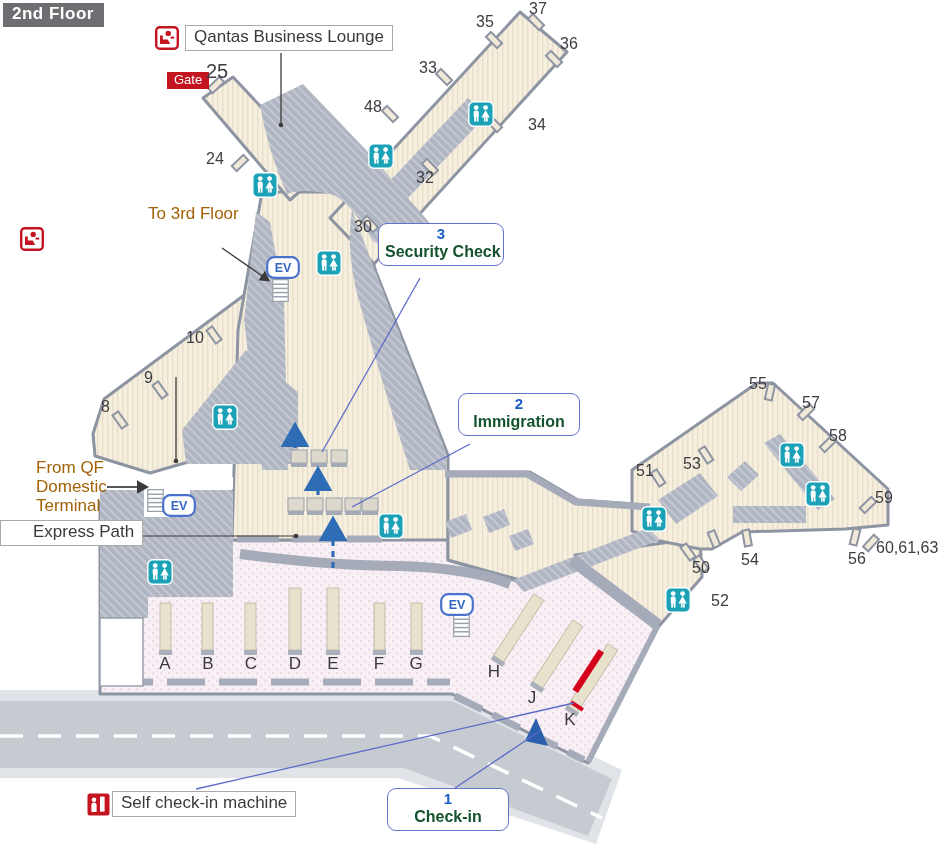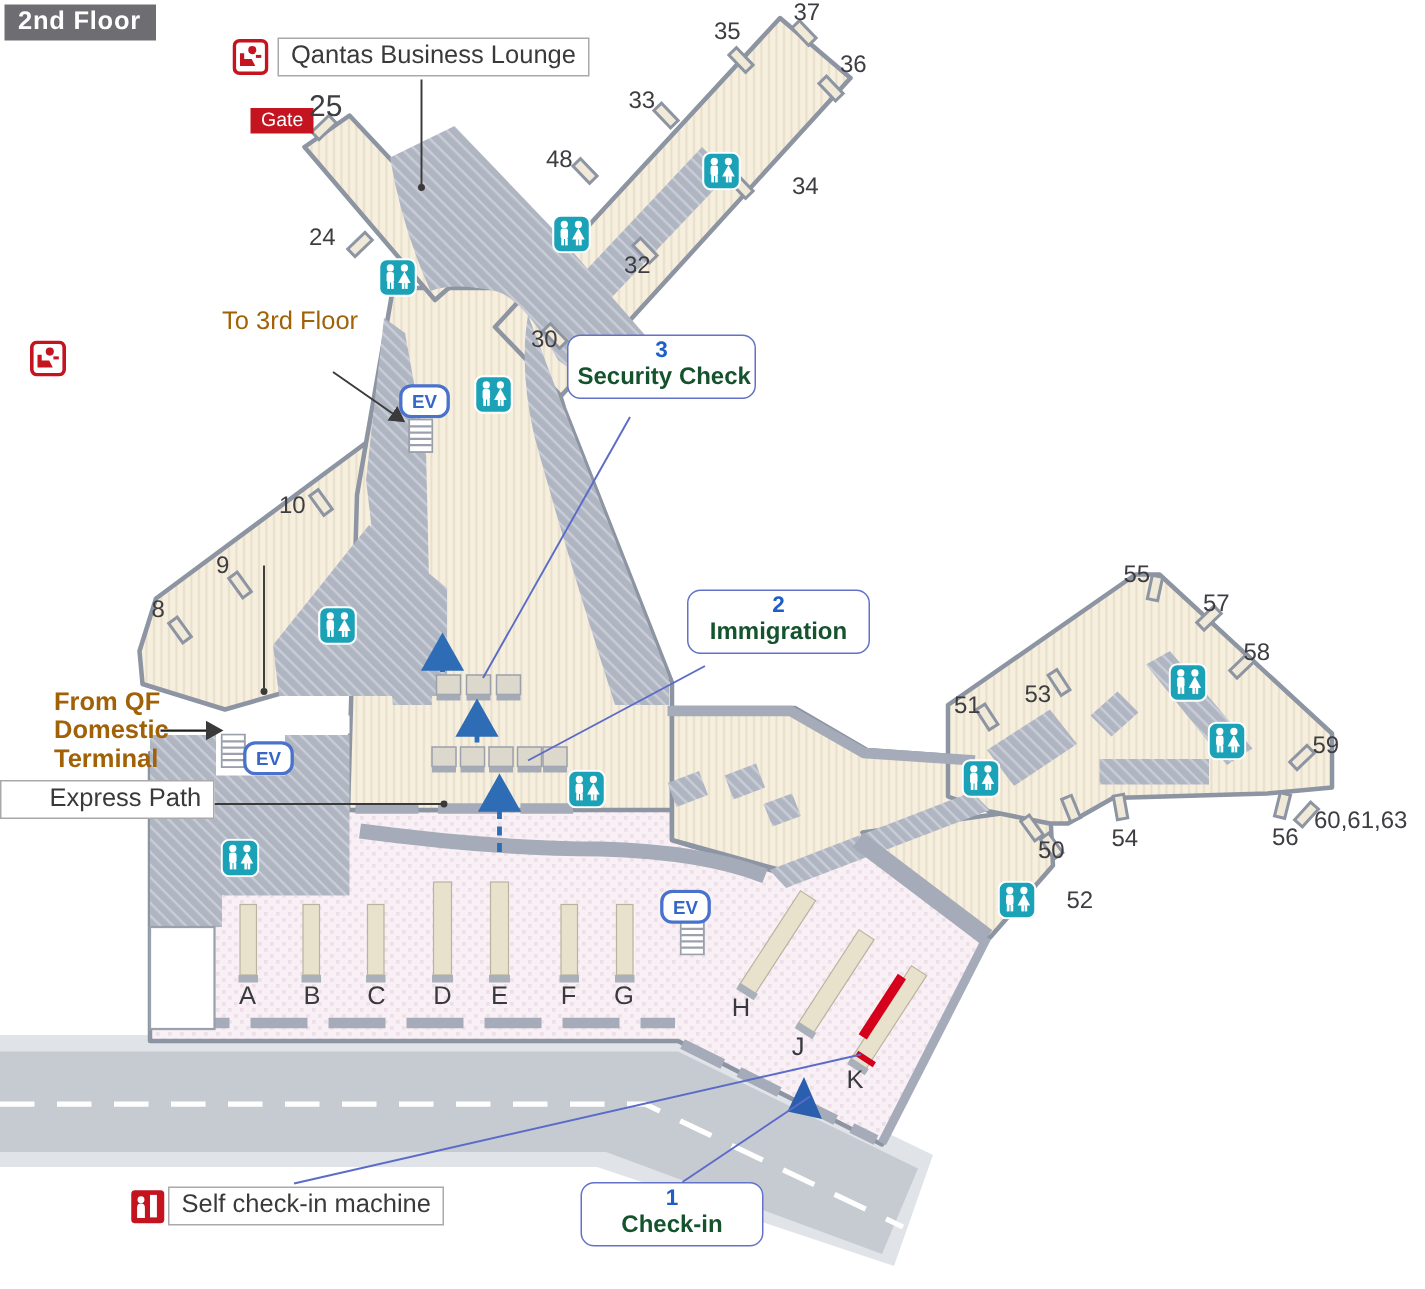--- a/index.html
+++ b/index.html
@@ -285,21 +285,21 @@
 
 <div class="ovl floor-badge">2nd Floor</div>
 
 <div class="ovl plain-box" style="left:185px;top:25px;">Qantas Business Lounge</div>
 
 <div class="ovl free-text" style="left:148px;top:204px;">To 3rd Floor</div>
 
 <div class="ovl gate-badge">Gate</div>
 
 
-<div class="ovl free-text" style="left:36px;top:458px;font-weight:bold;">
+<div class="ovl free-text" style="left:36px;top:458px;">
   <div>From QF</div>
   <div>Domestic</div>
   <div>Terminal</div>
 </div>
 
 <div class="ovl plain-box" style="left:0px;top:520px;padding-left:32px;">Express Path</div>
 
 <div class="ovl plain-box" style="left:112px;top:791px;">Self check-in machine</div>
 
 <div class="ovl step-box" style="left:378px;top:223px;width:112px;">

